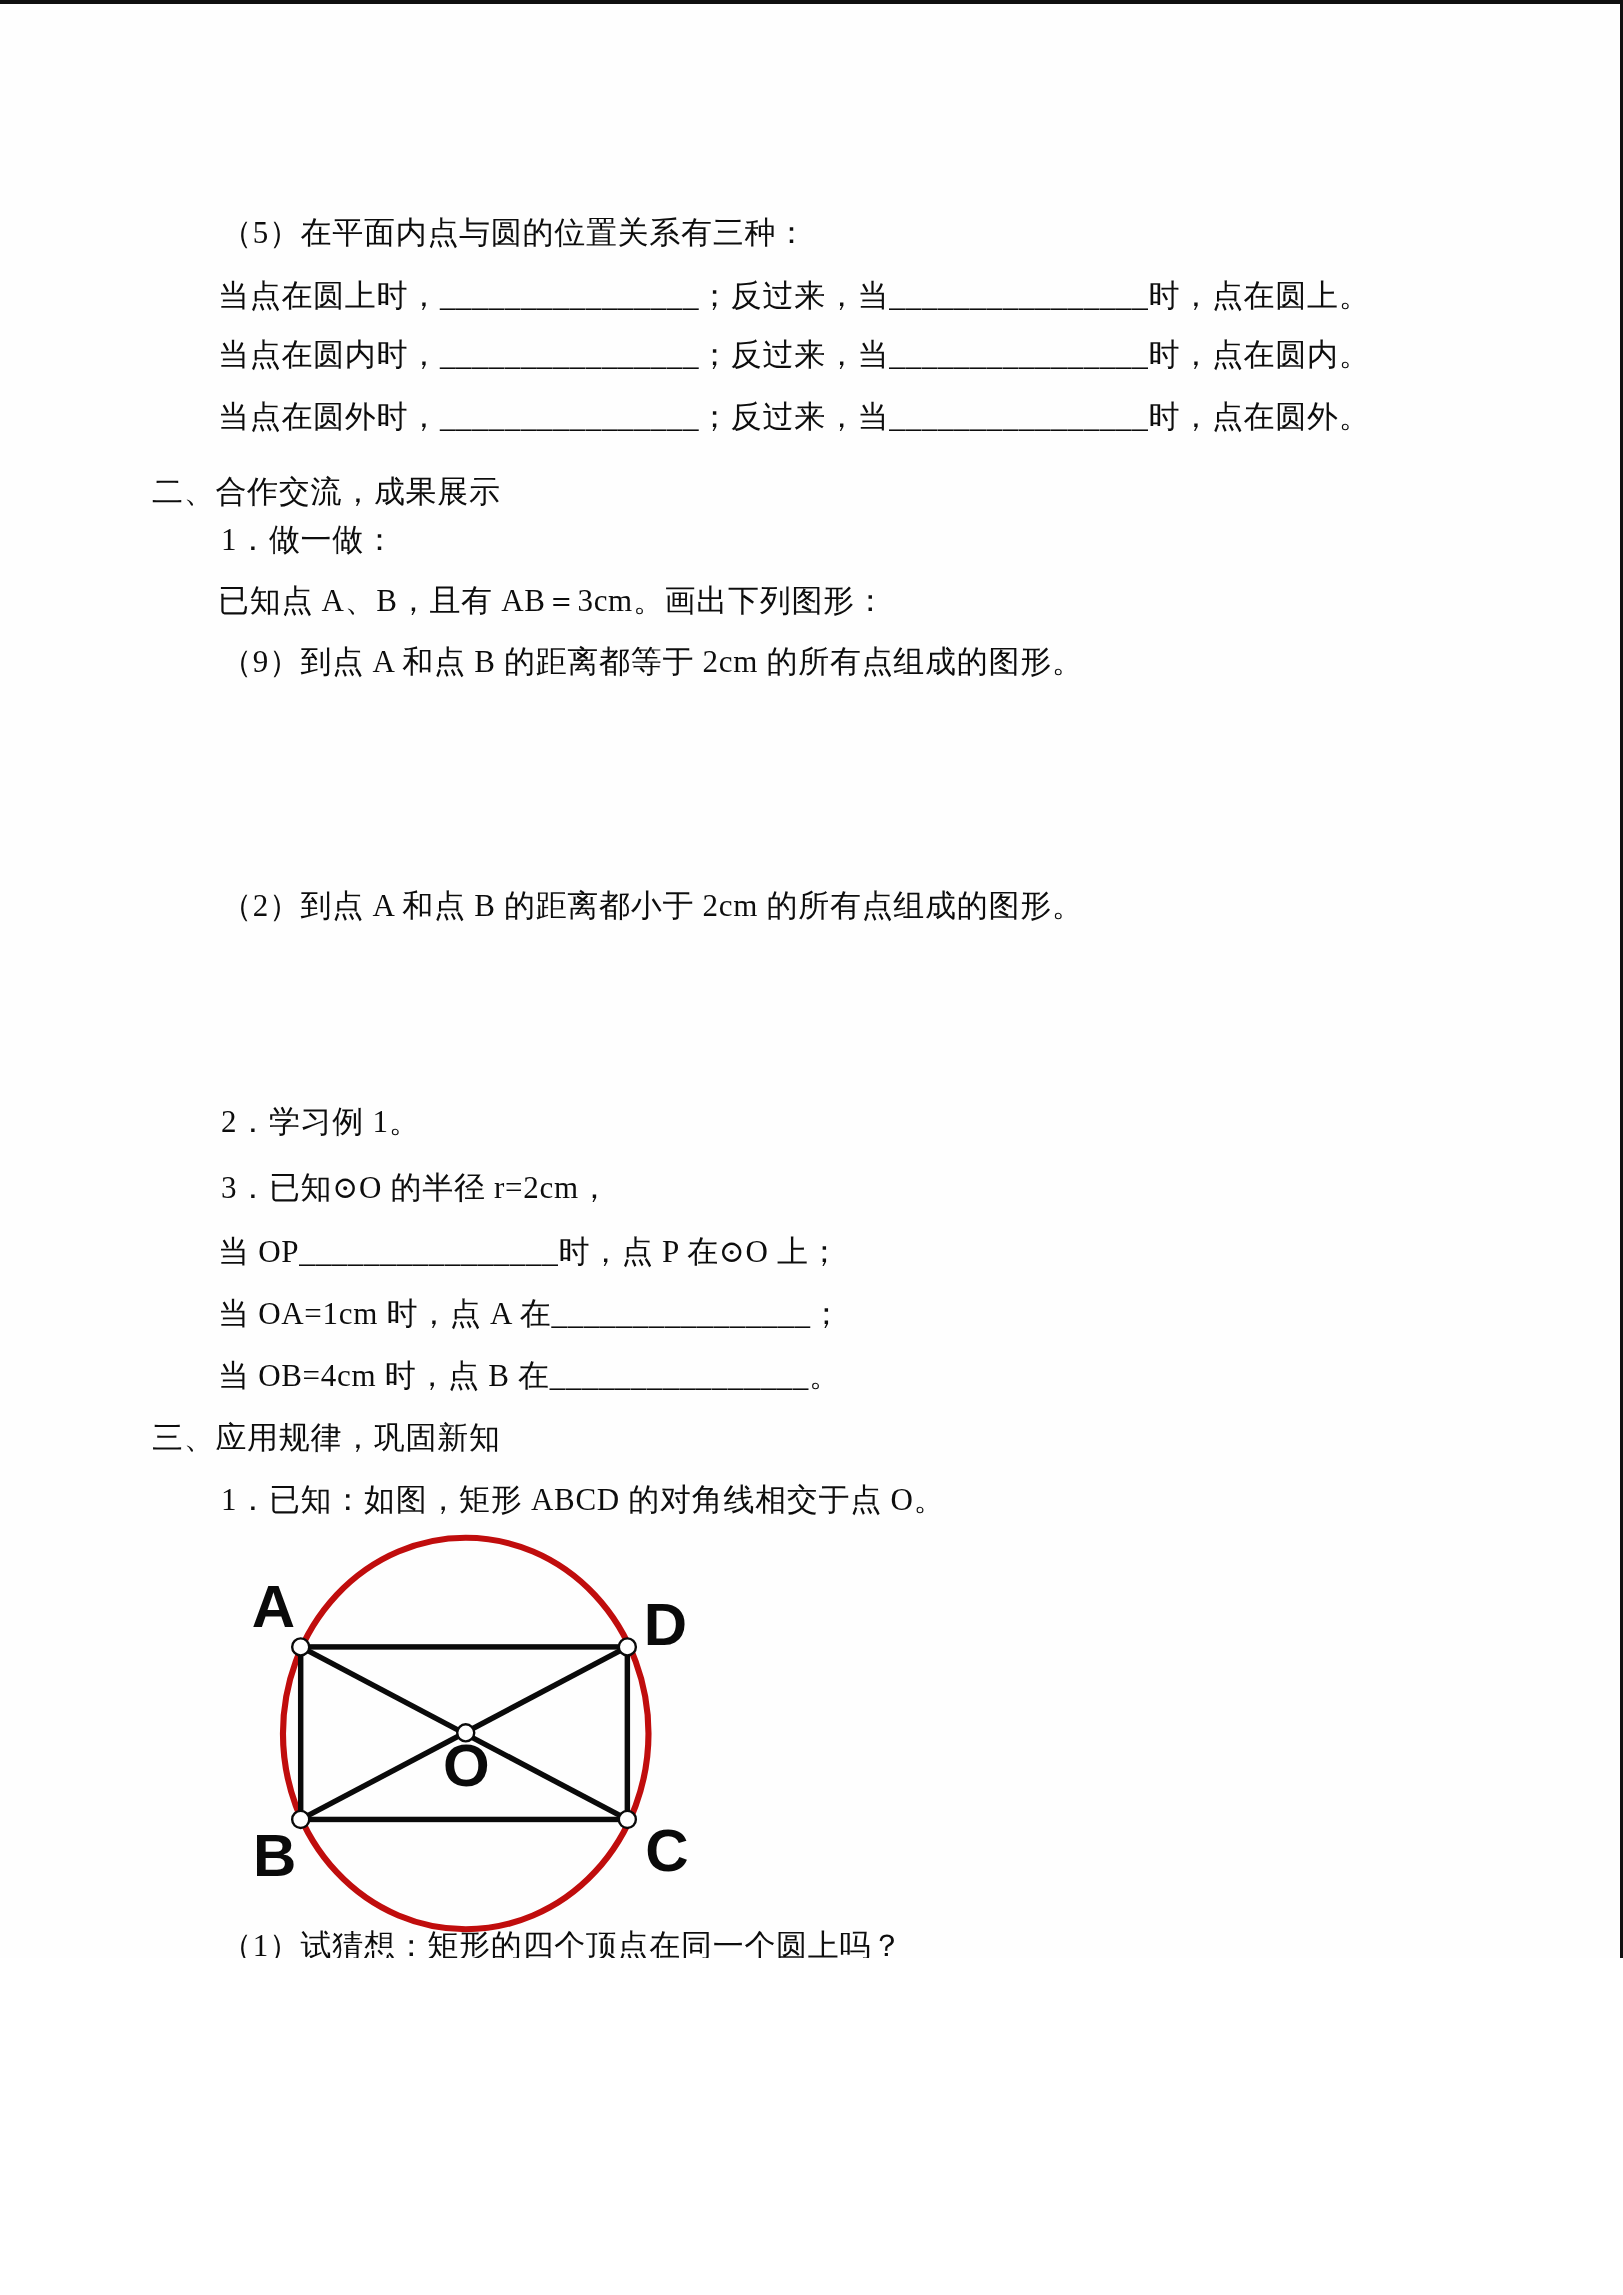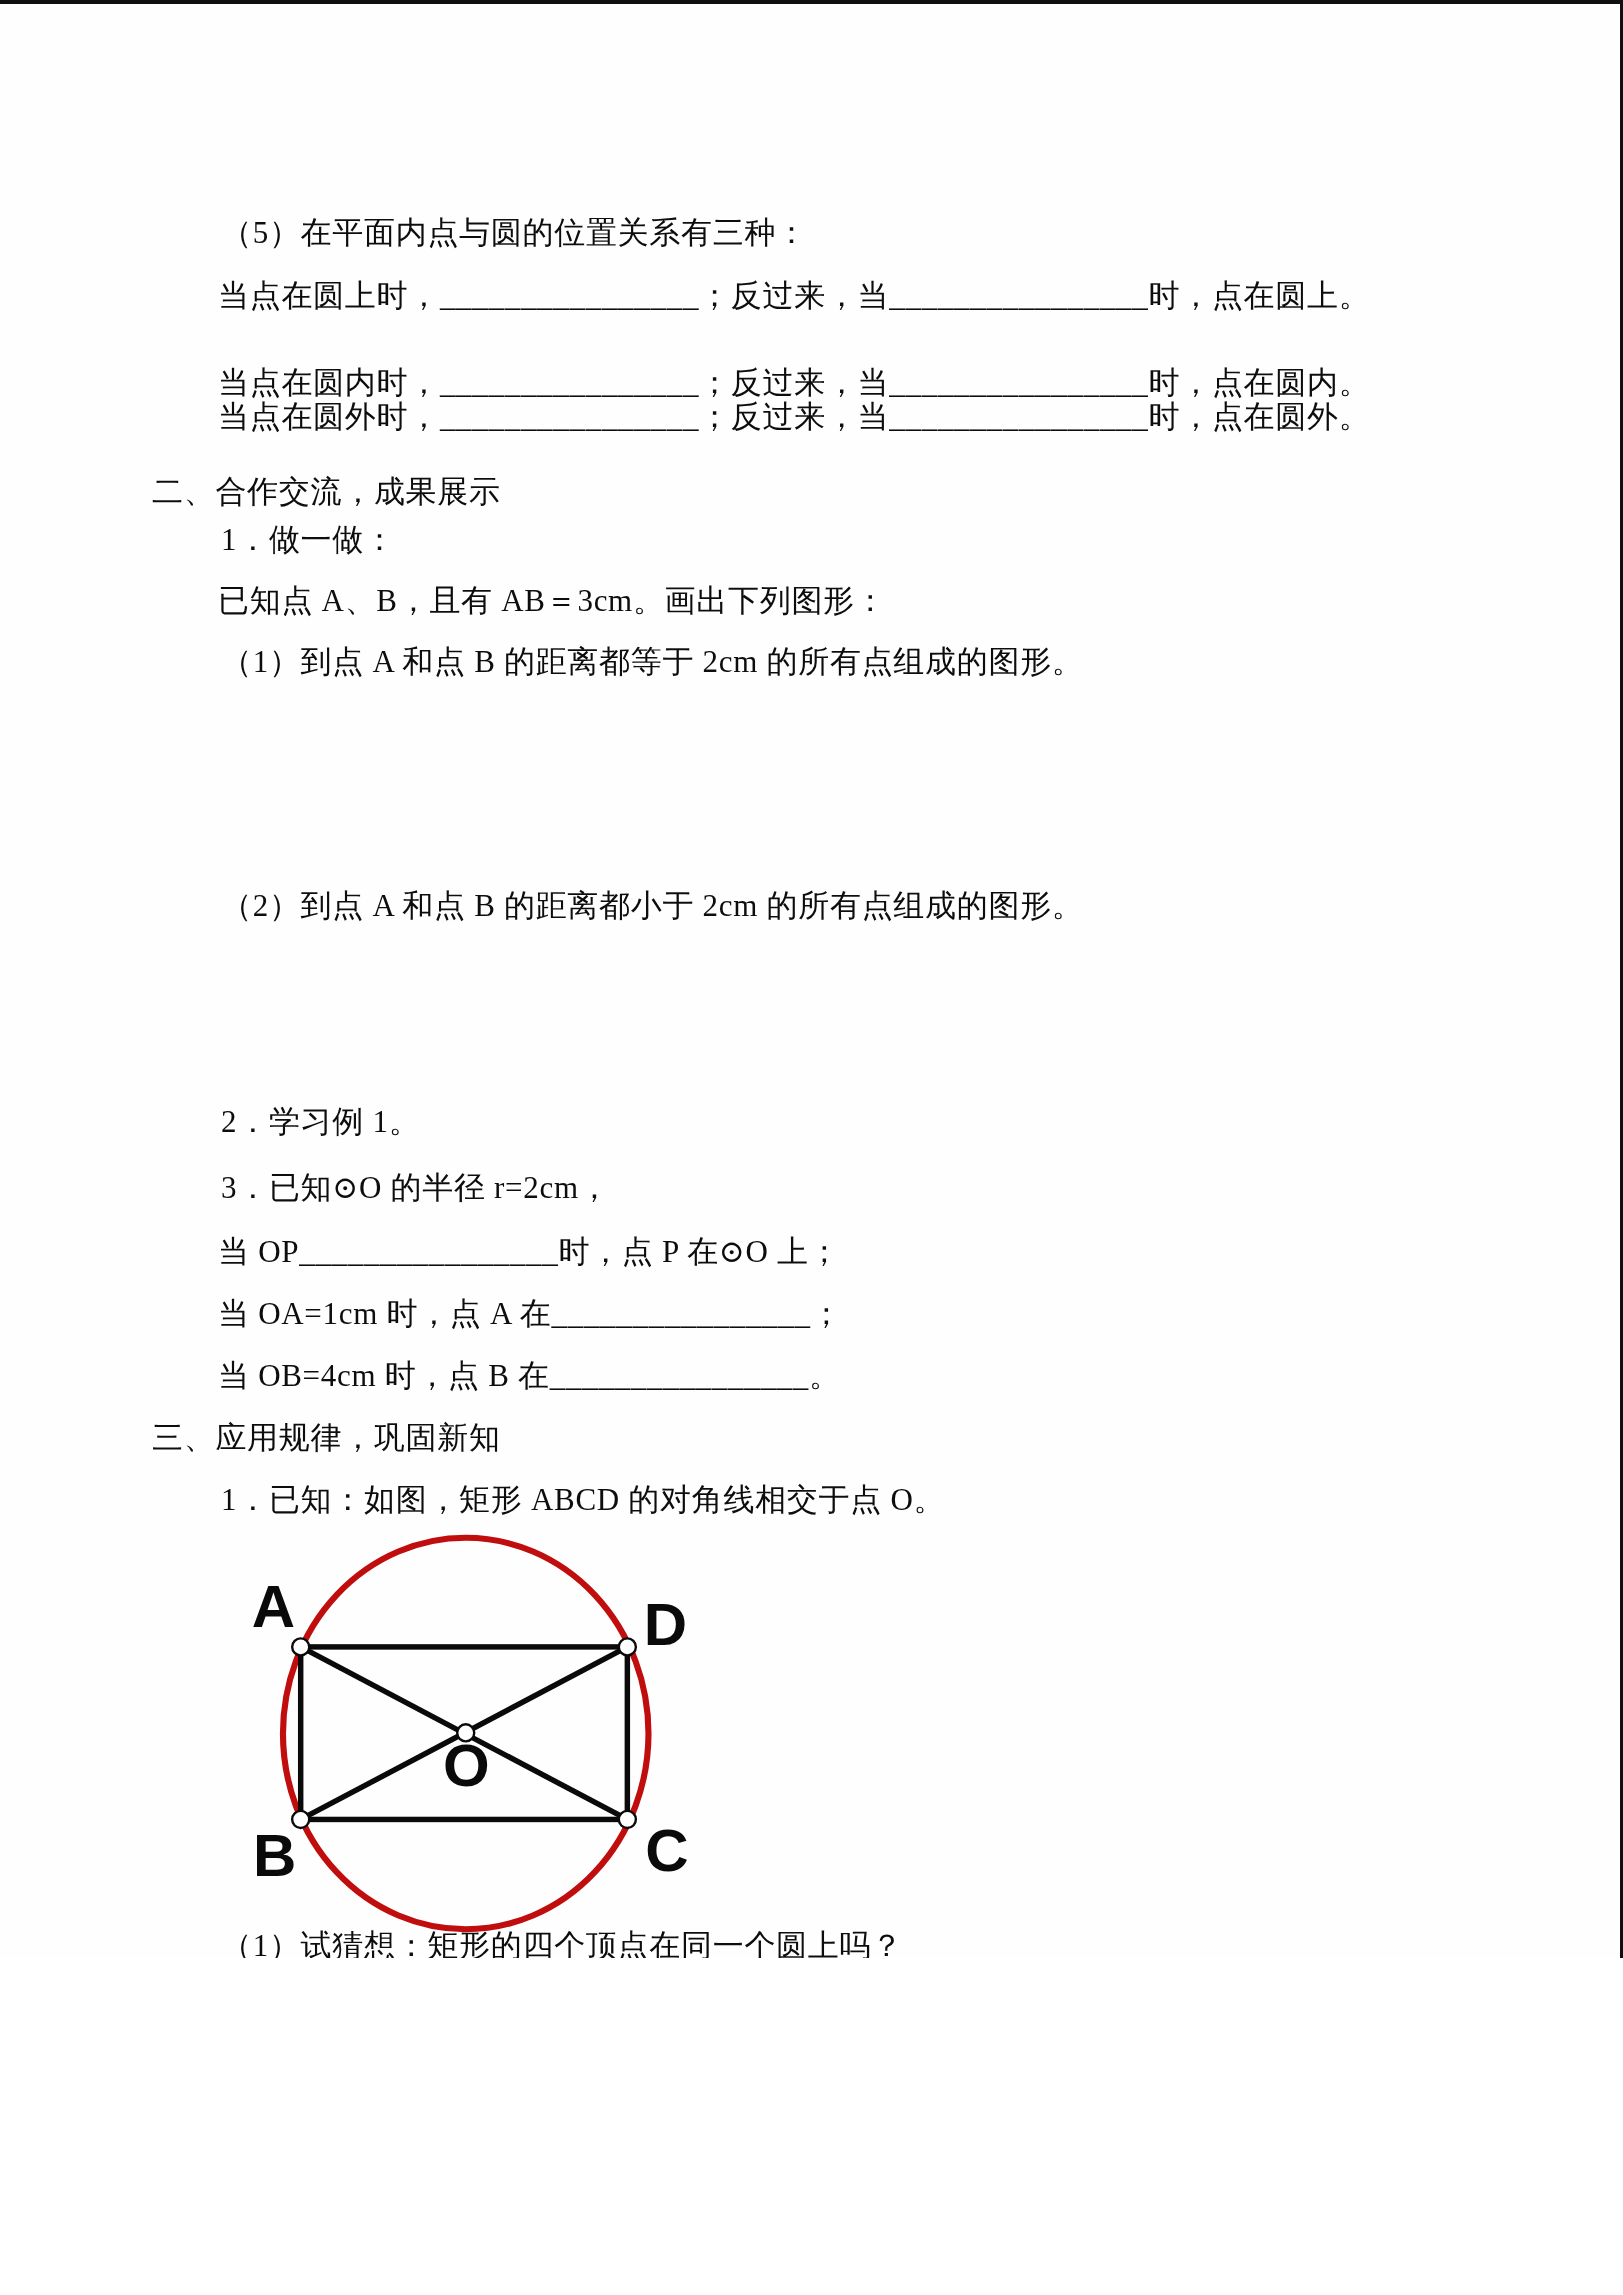--- a/index.html
+++ b/index.html
@@ -44,27 +44,27 @@
 </head>
 <body>
 
 <div class="page">
 
   <div class="edge-top"></div>
   <div class="edge-right"></div>
 
   <div class="line indent-item" style="top:211px;">（5）在平面内点与圆的位置关系有三种：</div>
   <div class="line indent-body" style="top:274px;">当点在圆上时，________________；反过来，当________________时，点在圆上。</div>
-  <div class="line indent-body" style="top:333px;margin-top:28px;">当点在圆内时，________________；反过来，当________________时，点在圆内。</div>
+  <div class="line indent-body" style="top:333px;">当点在圆内时，________________；反过来，当________________时，点在圆内。</div>
   <div class="line indent-body" style="top:395px;">当点在圆外时，________________；反过来，当________________时，点在圆外。</div>
 
   <div class="line indent-section" style="top:470px;">二、合作交流，成果展示</div>
   <div class="line indent-item" style="top:518px;">1．做一做：</div>
   <div class="line indent-body" style="top:579px;">已知点 A、B，且有 AB＝3cm。画出下列图形：</div>
-  <div class="line indent-item" style="top:640px;">（1）到点 A 和点 B 的距离都等于 2cm 的所有点组成的图形。</div>
+  <div class="line indent-item" style="top:640px;">（9）到点 A 和点 B 的距离都等于 2cm 的所有点组成的图形。</div>
   <div class="line indent-item" style="top:884px;">（2）到点 A 和点 B 的距离都小于 2cm 的所有点组成的图形。</div>
 
   <div class="line indent-item" style="top:1100px;">2．学习例 1。</div>
   <div class="line indent-item" style="top:1166px;">3．已知⊙O 的半径 r=2cm，</div>
   <div class="line indent-body" style="top:1230px;">当 OP________________时，点 P 在⊙O 上；</div>
   <div class="line indent-body" style="top:1292px;">当 OA=1cm 时，点 A 在________________；</div>
   <div class="line indent-body" style="top:1354px;">当 OB=4cm 时，点 B 在________________。</div>
 
   <div class="line indent-section" style="top:1416px;">三、应用规律，巩固新知</div>
   <div class="line indent-item" style="top:1478px;">1．已知：如图，矩形 ABCD 的对角线相交于点 O。</div>

